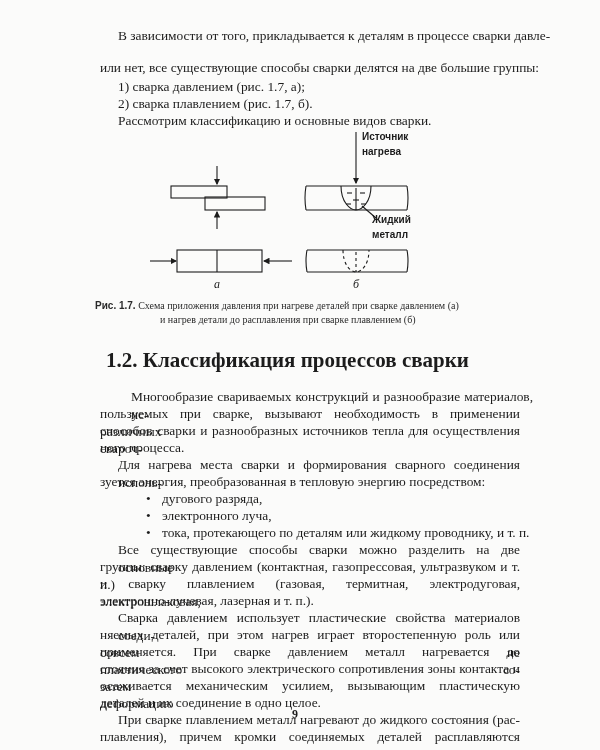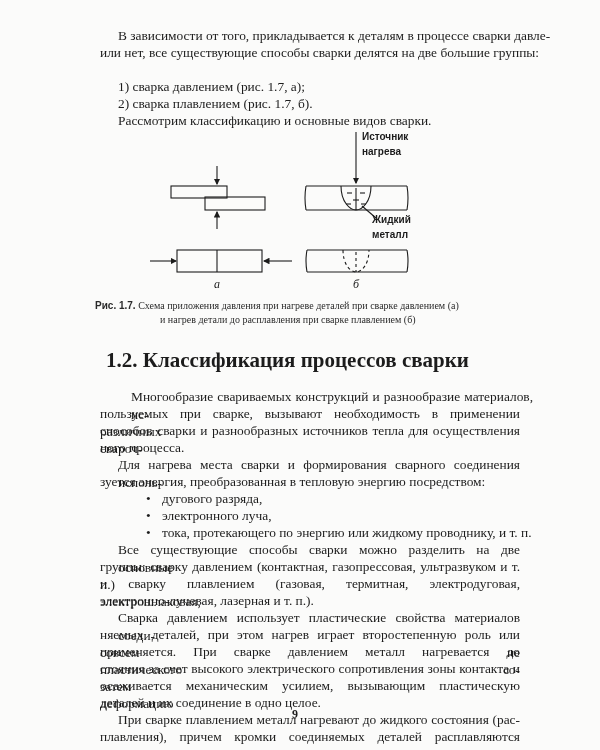--- a/index.html
+++ b/index.html
@@ -16,21 +16,21 @@
   .bullet .dot { display: inline-block; width: 16px; }
   .pagenum { position: absolute; left: 292px; top: 707px; font-size: 12px; font-weight: bold; }
   svg { position: absolute; left: 0; top: 0; }
   .dlabel { position: absolute; font-family: "Liberation Sans", sans-serif; font-weight: bold; font-size: 10px; line-height: 15px; white-space: nowrap; }
   .sub { position: absolute; font-style: italic; font-size: 12px; }
 </style>
 </head>
 <body>
 
 <div class="p" style="left:118px;top:27px;">В зависимости от того, прикладывается к деталям в процессе сварки давле-</div>
-<div class="p" style="left:100px;top:44px;">или нет, все существующие способы сварки делятся на две большие группы:</div>
+<div class="p" style="left:100px;top:59px;">или нет, все существующие способы сварки делятся на две большие группы:</div>
 <div class="p" style="left:118px;top:78px;">1) сварка давлением (рис. 1.7, а);</div>
 <div class="p" style="left:118px;top:95px;">2) сварка плавлением (рис. 1.7, б).</div>
 <div class="p" style="left:118px;top:112px;">Рассмотрим классификацию и основные видов сварки.</div>
 
 <svg width="600" height="300" viewBox="0 0 600 300">
   <defs>
     <marker id="ah" markerWidth="6" markerHeight="6" refX="5" refY="3" orient="auto">
       <path d="M0,0 L6,3 L0,6 z" fill="#1c1c1c"></path>
     </marker>
   </defs>
@@ -93,21 +93,21 @@
 <div class="p just" style="left:131px;top:388px;width:402px;">Многообразие свариваемых конструкций и разнообразие материалов, ис-</div>
 <div class="p just" style="left:100px;top:405px;width:420px;">пользуемых при сварке, вызывают необходимость в применении различных</div>
 <div class="p just" style="left:100px;top:422px;width:420px;">способов сварки и разнообразных источников тепла для осуществления свароч-</div>
 <div class="p" style="left:100px;top:439px;">ного процесса.</div>
 
 <div class="p just" style="left:118px;top:456px;width:402px;">Для нагрева места сварки и формирования сварного соединения исполь-</div>
 <div class="p" style="left:100px;top:473px;">зуется энергия, преобразованная в тепловую энергию посредством:</div>
 
 <div class="bullet" style="left:106px;top:490px;"><span class="dot">•</span><span>дугового разряда,</span></div>
 <div class="bullet" style="left:106px;top:507px;"><span class="dot">•</span><span>электронного луча,</span></div>
-<div class="bullet" style="left:106px;top:524px;"><span class="dot">•</span><span>тока, протекающего по энергию или жидкому проводнику, и т. п.</span></div>
+<div class="bullet" style="left:106px;top:524px;"><span class="dot">•</span><span>тока, протекающего по деталям или жидкому проводнику, и т. п.</span></div>
 
 <div class="p just" style="left:118px;top:541px;width:402px;">Все существующие способы сварки можно разделить на две основные</div>
 <div class="p just" style="left:100px;top:558px;width:420px;">группы: сварку давлением (контактная, газопрессовая, ультразвуком и т. п.)</div>
 <div class="p just" style="left:100px;top:575px;width:420px;">и сварку плавлением (газовая, термитная, электродуговая, электрошлаковая,</div>
 <div class="p" style="left:100px;top:592px;">электронно-лучевая, лазерная и т. п.).</div>
 
 <div class="p just" style="left:118px;top:609px;width:402px;">Сварка давлением использует пластические свойства материалов соеди-</div>
 <div class="p just" style="left:100px;top:626px;width:420px;">няемых деталей, при этом нагрев играет второстепенную роль или совсем не</div>
 <div class="p just" style="left:100px;top:643px;width:420px;">применяется. При сварке давлением металл нагревается до пластического со-</div>
 <div class="p just" style="left:100px;top:660px;width:420px;">стояния за счет высокого электрического сопротивления зоны контакта и затем</div>

